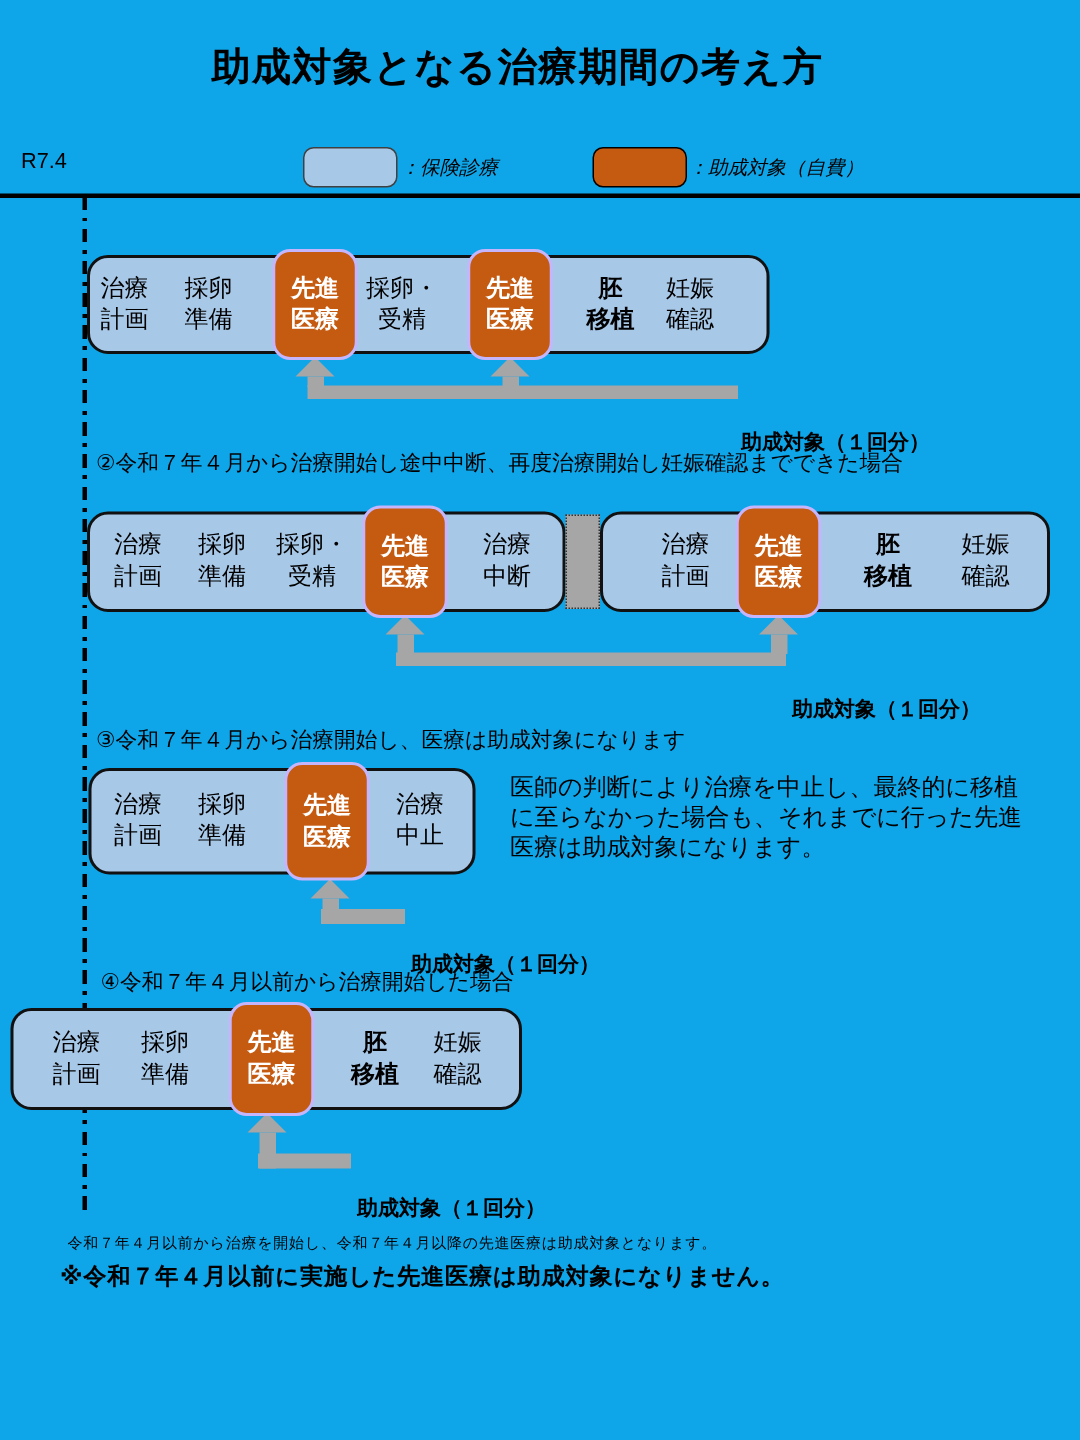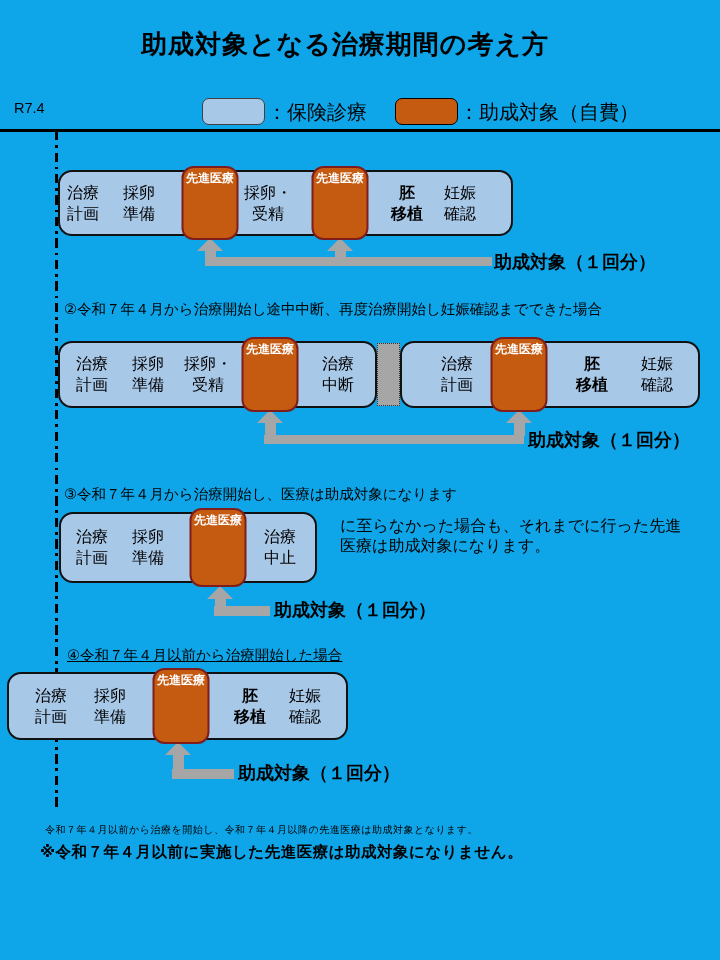--- a/index.html
+++ b/index.html
@@ -12,50 +12,50 @@
   body{font-family:"Liberation Sans","DejaVu Sans",sans-serif;color:var(--ink);}
   #slide{position:relative;width:720px;height:960px;background:#0ea5e9;overflow:hidden;}
 
   .title{position:absolute;left:0;top:27px;width:690px;text-align:center;
          font-size:26px;font-weight:bold;letter-spacing:1px;}
   .version{position:absolute;left:14px;top:100px;font-size:14.5px;}
 
   .legend-swatch{position:absolute;width:61px;height:25px;border-radius:7px;}
   .legend-swatch.blue{background:var(--blue);border:1.5px solid #404040;}
   .legend-swatch.orange{background:var(--orange);border:1.5px solid #000;}
-  .legend-text{position:absolute;font-size:20px;line-height:20px;white-space:nowrap;}
+  .legend-text{position:absolute;font-size:13px;line-height:20px;white-space:nowrap;font-style:italic;}
 
   .top-rule{position:absolute;left:0;top:129px;width:720px;height:2.5px;background:#000;}
   .dashdot{position:absolute;left:55px;top:131px;width:2.5px;height:679px;z-index:1;
     background:repeating-linear-gradient(to bottom,#000 0 9px,transparent 9px 14px,#000 14px 16.5px,transparent 16.5px 21.5px);}
 
   .case-label{position:absolute;font-size:14.5px;line-height:18px;white-space:nowrap;}
 
   .bluebox{position:absolute;background:var(--blue);border:2px solid #111;
            border-radius:14px;box-sizing:border-box;z-index:2;}
   .gap{position:absolute;background:var(--gray);border:1.5px dotted #333;
        box-sizing:border-box;z-index:3;}
 
   .cell{position:absolute;transform:translateX(-50%);text-align:center;
         font-size:16px;line-height:21px;white-space:nowrap;z-index:4;}
   .cell .ln{display:block;}
   .cell.em{font-weight:bold;}
   .adv{position:absolute;transform:translateX(-50%);width:57px;border-radius:12px;
-       background:var(--orange);border:2px solid #7f1d1d;box-sizing:border-box;
-       color:#fff;font-weight:bold;font-size:12px;line-height:21px;text-align:center;
-       display:flex;flex-direction:row;justify-content:center;z-index:5;}
+       background:var(--orange);border:2px solid #c4b5fd;box-sizing:border-box;
+       color:#fff;font-weight:bold;font-size:16px;line-height:21px;text-align:center;
+       display:flex;flex-direction:column;justify-content:center;z-index:5;}
   .adv .ln{display:block;}
 
   .arrow{position:absolute;transform:translateX(-50%);z-index:2;}
   .arrow .head{width:0;height:0;border-left:13px solid transparent;
                border-right:13px solid transparent;border-bottom:13px solid var(--gray);}
   .arrow .shaft{width:11px;margin:0 auto;background:var(--gray);}
   .gbar{position:absolute;background:var(--gray);z-index:2;}
 
-  .subsidy{position:absolute;font-size:18px;font-weight:bold;line-height:23px;white-space:nowrap;}
+  .subsidy{position:absolute;font-size:14px;font-weight:bold;line-height:23px;white-space:nowrap;margin-top:32px;}
 
   .note{position:absolute;left:340px;top:516px;font-size:16px;line-height:20px;}
   .note .ln{display:block;white-space:nowrap;}
 
   .footer1{position:absolute;left:45px;top:819px;font-size:10px;line-height:21px;white-space:nowrap;letter-spacing:0.5px;}
   .footer2{position:absolute;left:40px;top:841px;font-size:15.5px;font-weight:bold;line-height:21px;white-space:nowrap;letter-spacing:0.5px;}
 </style>
 </head>
 <body>
 
@@ -175,31 +175,32 @@
   </div>
   <div class="adv" style="left:218px;top:508px;height:79px;">
     <span class="ln">先進</span>
     <span class="ln">医療</span>
   </div>
   <div class="cell" style="left:280px;top:526px;">
     <span class="ln">治療</span>
     <span class="ln">中止</span>
   </div>
   <div class="note">
+    <span class="ln">医師の判断により治療を中止し、最終的に移植</span>
     <span class="ln">に至らなかった場合も、それまでに行った先進</span>
     <span class="ln">医療は助成対象になります。</span>
   </div>
   <div class="arrow" style="left:220px;top:586px;">
     <div class="head"></div>
       <div class="shaft" style="height:16.5px;"></div>
   </div>
   <div class="gbar" style="left:214px;top:606px;width:56px;height:9.5px;"></div>
   <div class="subsidy" style="left:274px;top:599px;">助成対象（１回分）</div>
 
-  <div class="case-label" style="left:67px;top:646px;text-decoration:underline;">④令和７年４月以前から治療開始した場合</div>
+  <div class="case-label" style="left:67px;top:646px;">④令和７年４月以前から治療開始した場合</div>
   <div class="bluebox" style="left:7px;top:672px;width:341px;height:68px;"></div>
   <div class="cell" style="left:51px;top:685px;">
     <span class="ln">治療</span>
     <span class="ln">計画</span>
   </div>
   <div class="cell" style="left:110px;top:685px;">
     <span class="ln">採卵</span>
     <span class="ln">準備</span>
   </div>
   <div class="adv" style="left:181px;top:668px;height:76px;">

